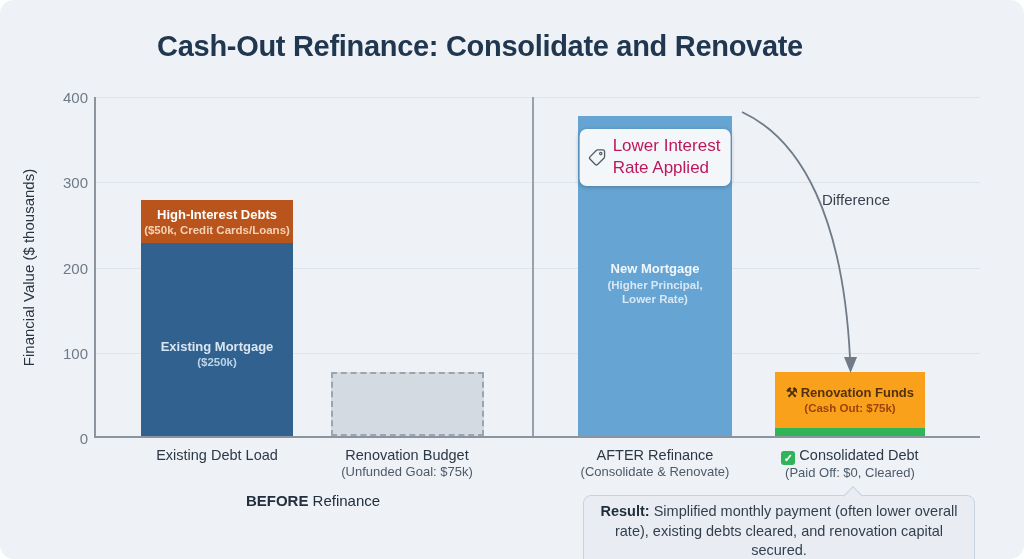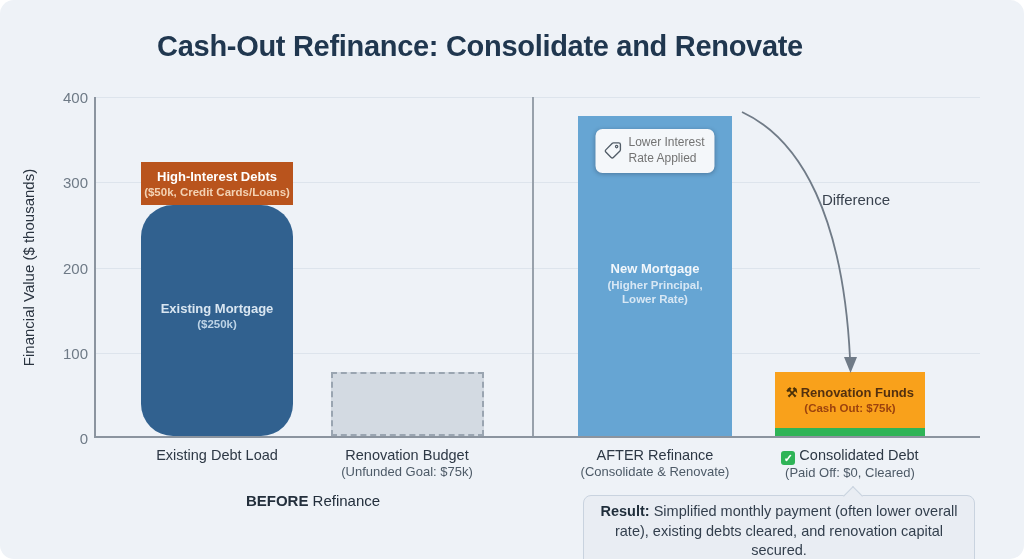--- a/index.html
+++ b/index.html
@@ -30,21 +30,21 @@
   .seg-title{font-size:13px;font-weight:bold;line-height:1.25;}
   .seg-sub{font-size:11.5px;line-height:1.25;font-weight:bold;}
   .c-white{color:#ffffff;} .c-cream{color:#f3d2b3;}
   .c-ltblue{color:#d9e6f1;} .c-ltblue2{color:#bcd3e6;}
   .c-paleblue{color:#f2f7fb;} .c-paleblue2{color:#d7e7f4;}
   .c-brown{color:#53300f;} .c-rust{color:#9c430e;}
   .mortgage-label{top:96px;}
   .newmortgage-label{top:145px;}
   
   .badge{position:absolute;top:13px;left:50%;transform:translateX(-50%);background:#f4f7fa;border-radius:7px;box-shadow:0 1px 4px rgba(30,40,60,0.35);padding:6px 10px 6px 8px;display:flex;align-items:center;gap:6px;white-space:nowrap;}
-  .badge-text{font-size:12px;color:#737373;line-height:1.3;text-align:left;}
+  .badge-text{font-size:17px;color:#be185d;line-height:1.3;text-align:left;}
   
   .xlabels{position:absolute;left:95px;top:447px;width:885px;height:44px;}
   .xlab{position:absolute;width:230px;text-align:center;}
   .xlab .l1{font-size:14.5px;color:#2d3845;line-height:1.2;}
   .xlab .l2{font-size:13px;color:#4d5a67;line-height:1.3;}
   .xl1{left:7px;} .xl2{left:197px;} .xl3{left:445px;} .xl4{left:640px;}
   .checkbox-ico{display:inline-block;width:14px;height:14px;background:#2fb457;border-radius:3px;color:#fff;font-size:11px;font-weight:bold;line-height:14px;text-align:center;vertical-align:-2px;margin-right:4px;}
   .hammer{font-size:13px;color:#4a3008;margin-right:3px;}
   .before-label{position:absolute;left:193px;top:492px;width:240px;text-align:center;font-size:15px;color:#232f3c;}
   .before-label b{font-weight:bold;}
@@ -85,21 +85,21 @@
   <div class="divider"></div>
   <div class="baseline"></div>
 
   <div class="bar bar1">
     <div class="seg" style="height: 42.6px; background: rgb(185, 84, 29);">
       <div class="seg-text seg-center">
         <div class="seg-title c-white">High-Interest Debts</div>
         <div class="seg-sub c-cream">($50k, Credit Cards/Loans)</div>
       </div>
     </div>
-    <div class="seg" style="height: 231px; background: rgb(49, 97, 143); border-radius: 32px;">
+    <div class="seg" style="height: 193px; background: rgb(49, 97, 143);">
       <div class="seg-text mortgage-label">
         <div class="seg-title c-ltblue">Existing Mortgage</div>
         <div class="seg-sub c-ltblue2">($250k)</div>
       </div>
     </div>
   </div>
 
   <div class="bar bar2">
     <div class="seg dashed" style="height: 63.9px; background: rgb(211, 218, 226);"></div>
   </div>

